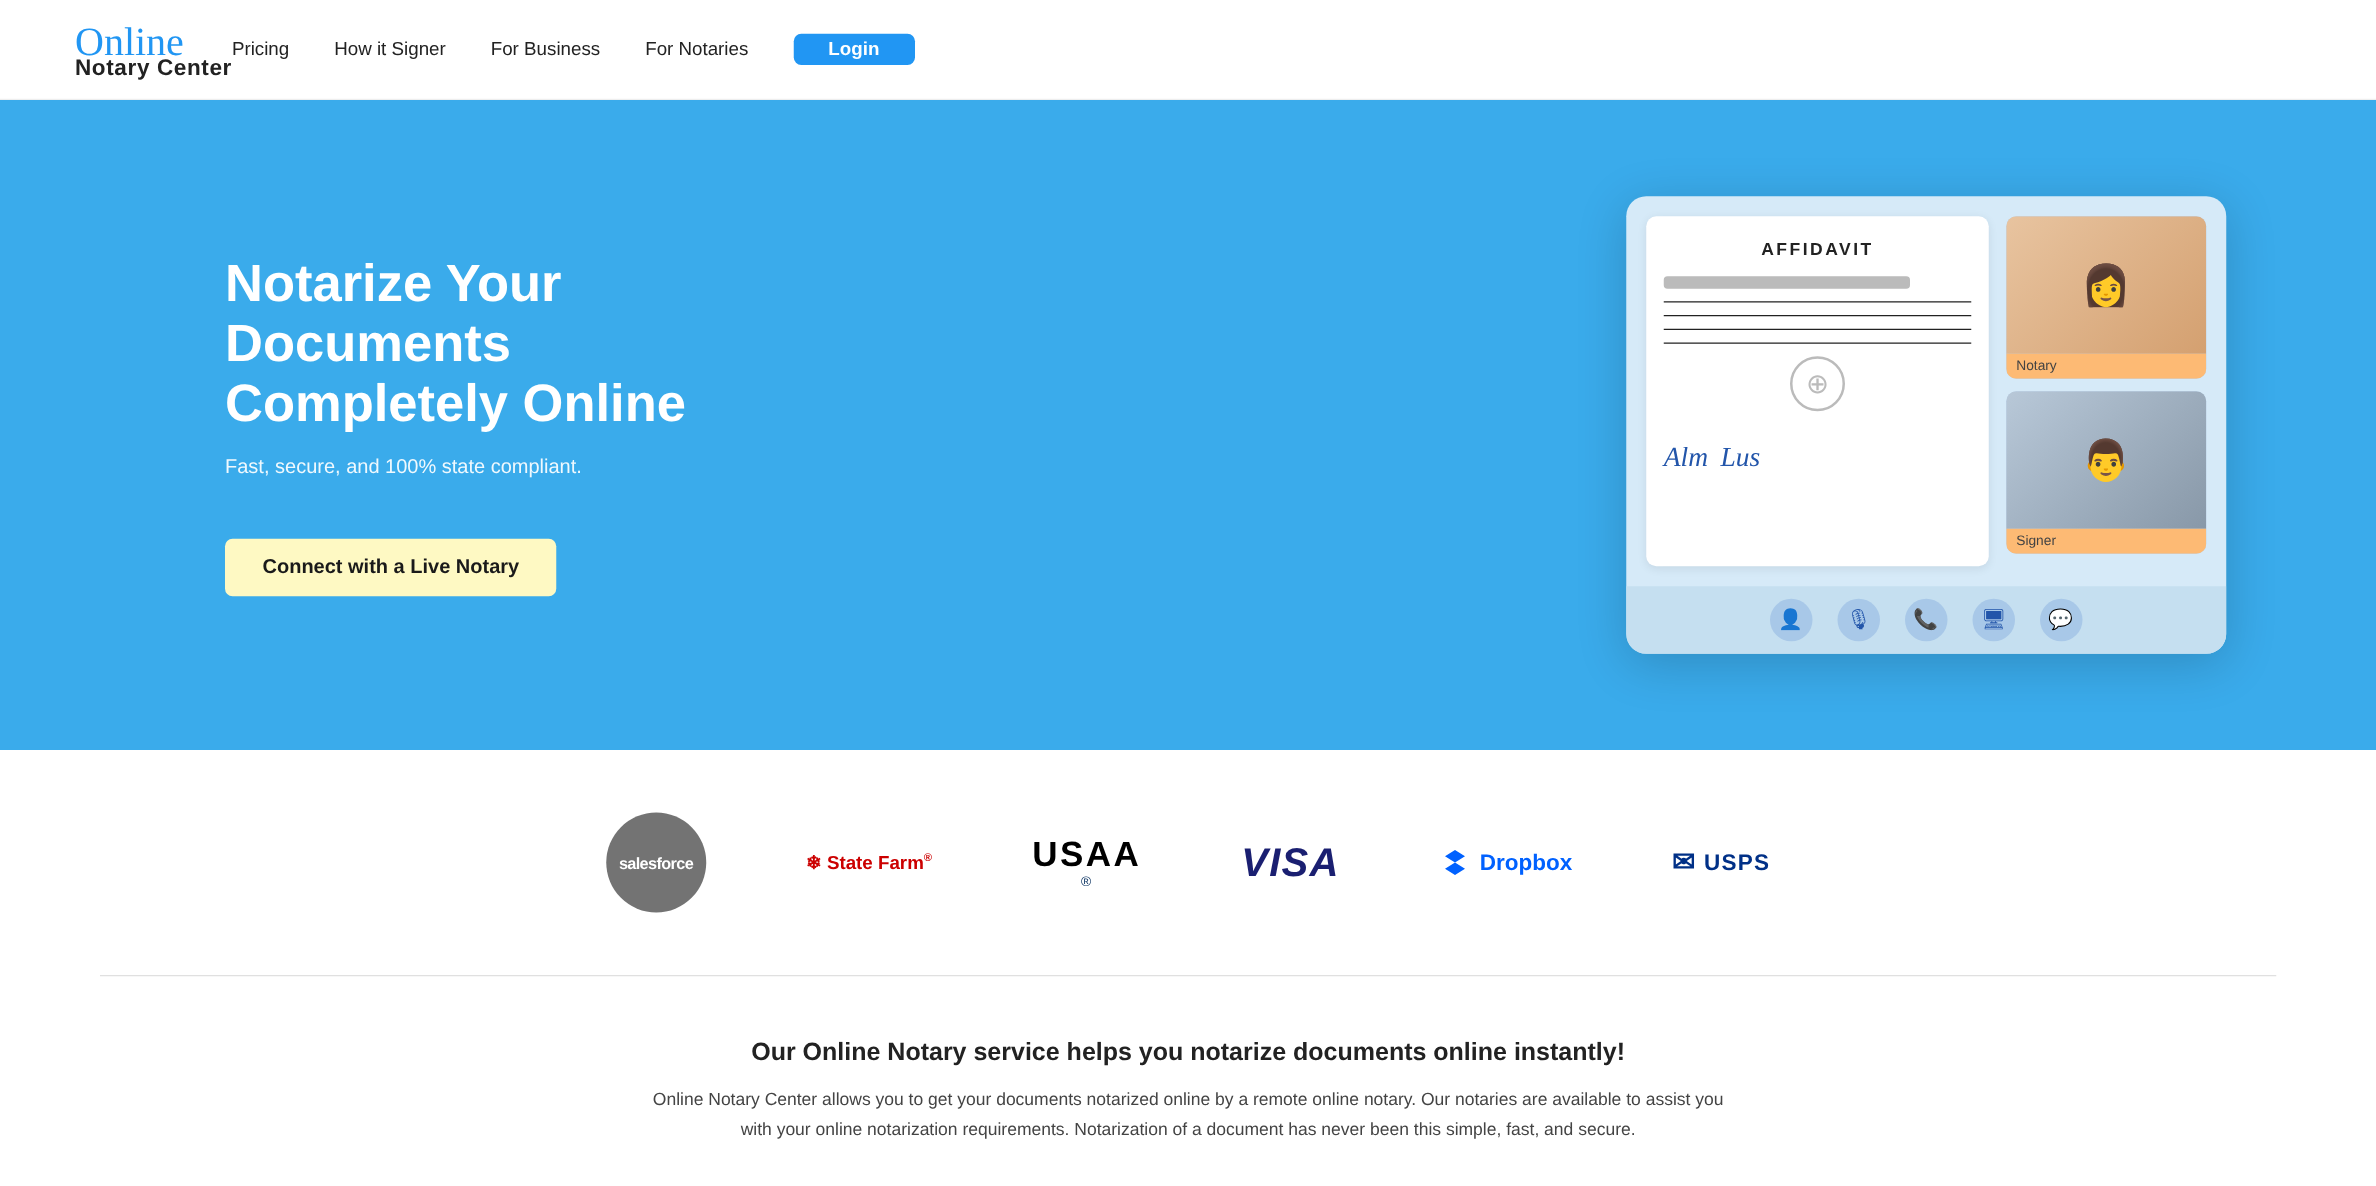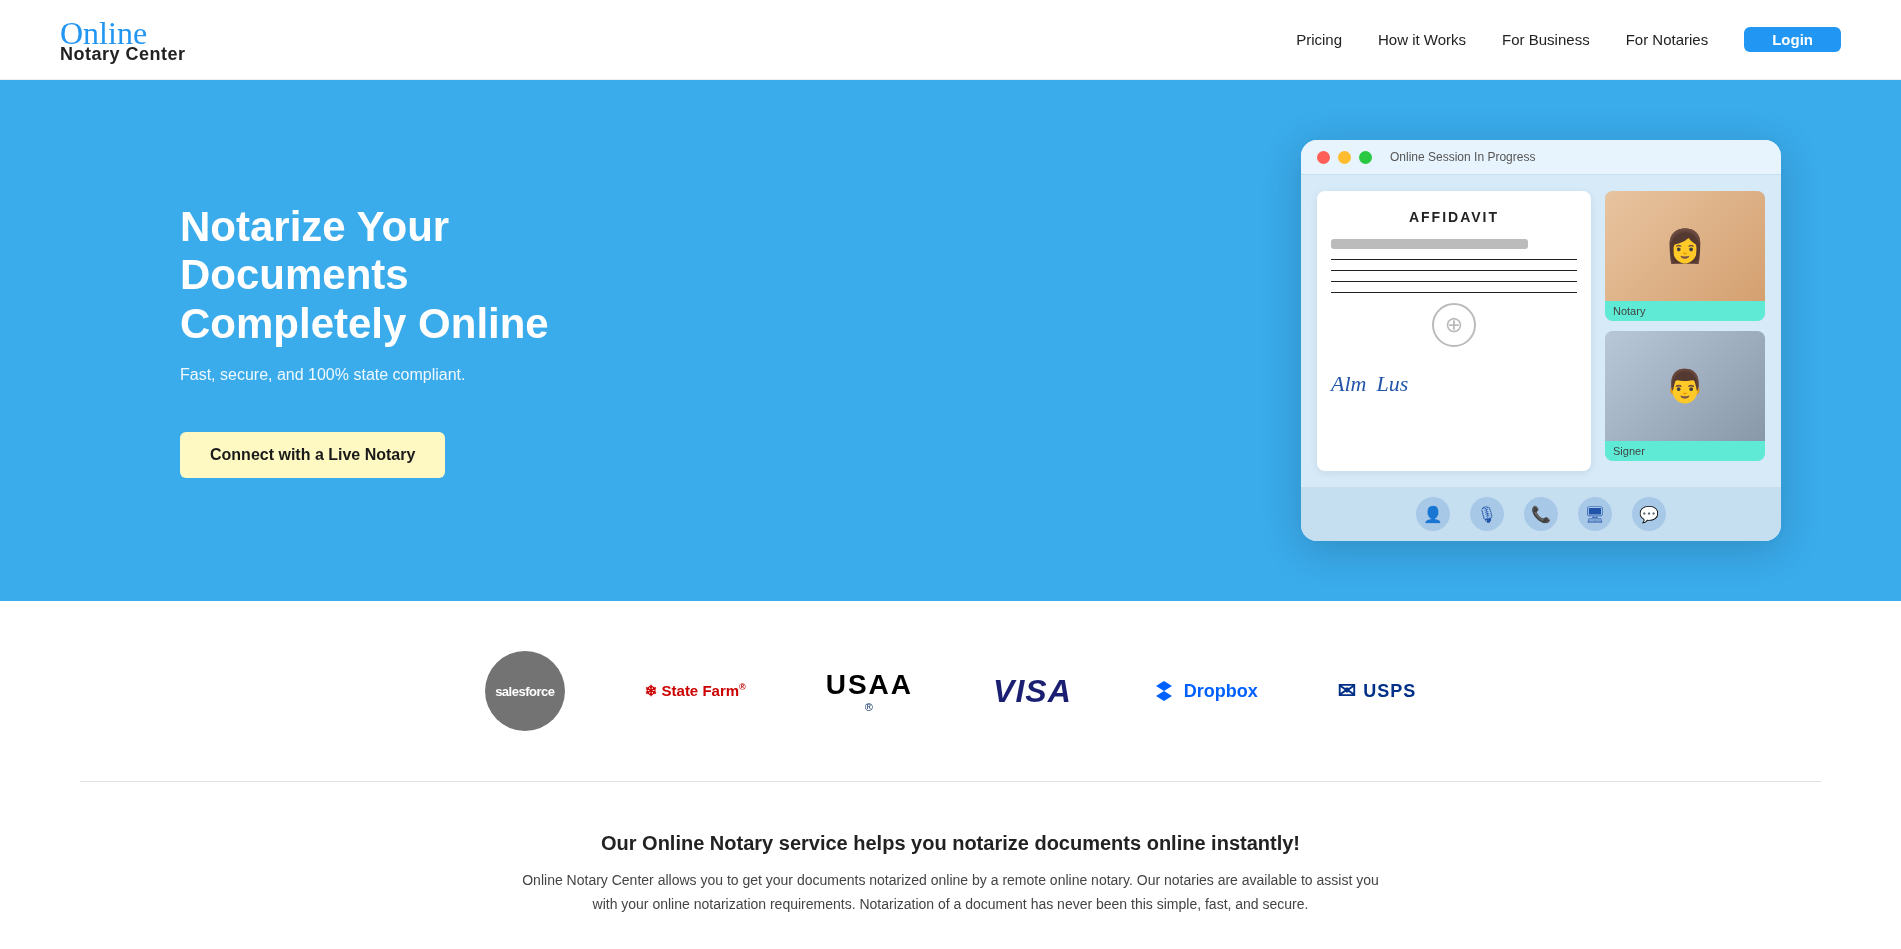--- a/index.html
+++ b/index.html
@@ -2,21 +2,21 @@
 <html><head>
   <meta charset="utf-8">
   <style>
     * { margin: 0; padding: 0; box-sizing: border-box; }
     body { font-family: 'Segoe UI', Arial, sans-serif; background: #fff; color: #222; }
 
     
     .header {
       display: flex;
       align-items: center;
-      justify-content: space-between;
+      justify-content: flex-start;
       padding: 0 60px;
       height: 80px;
       background: #fff;
       border-bottom: 1px solid #eee;
     }
     .logo-wrap {
       display: flex;
       flex-direction: column;
       align-items: flex-start;
       line-height: 1;
@@ -195,21 +195,21 @@
       background: linear-gradient(135deg, #a8c0d8 0%, #c8dcea 100%);
       display: flex;
       align-items: center;
       justify-content: center;
       font-size: 38px;
     }
     .mock-video-label {
       font-size: 11px;
       color: #444;
       padding: 4px 8px;
-      background: #5eead4;
+      background: #fdba74;
     }
     
     .person-notary {
       background: linear-gradient(135deg, #e8c4a0 0%, #d4a070 100%);
       display: flex;
       align-items: center;
       justify-content: center;
       color: #333;
       font-size: 32px;
     }
@@ -303,41 +303,35 @@
 </head>
 <body>
 
 <header class="header">
   <div class="logo-wrap">
     <span class="logo-script">Online</span>
     <span class="logo-text">Notary Center</span>
   </div>
   <nav class="nav">
     <a class="nav-item">Pricing</a>
-    <a class="nav-item">How it Works</a>
+    <a class="nav-item">How it Signer</a>
     <a class="nav-item">For Business</a>
     <a class="nav-item">For Notaries</a>
     <button class="login-btn">Login</button>
   </nav>
 </header>
 
 <section class="hero">
   <div class="hero-left">
     <h1 class="hero-title">Notarize Your Documents Completely Online</h1>
     <p class="hero-subtitle">Fast, secure, and 100% state compliant.</p>
     <button class="cta-btn">Connect with a Live Notary</button>
   </div>
 
   <div class="mock-screen">
-    <div class="mock-titlebar">
-      <span class="mock-dot mock-dot-red"></span>
-      <span class="mock-dot mock-dot-yellow"></span>
-      <span class="mock-dot mock-dot-green"></span>
-      <span class="mock-session-label">Online Session In Progress</span>
-    </div>
     <div class="mock-body">
       <div class="mock-doc">
         <div class="mock-doc-title">AFFIDAVIT</div>
         <div class="mock-doc-gray-bar"></div>
         <div class="mock-doc-line"></div>
         <div class="mock-doc-line"></div>
         <div class="mock-doc-line"></div>
         <div class="mock-doc-line"></div>
         <div class="mock-doc-seal">⊕</div>
         <div class="mock-doc-sigs">

